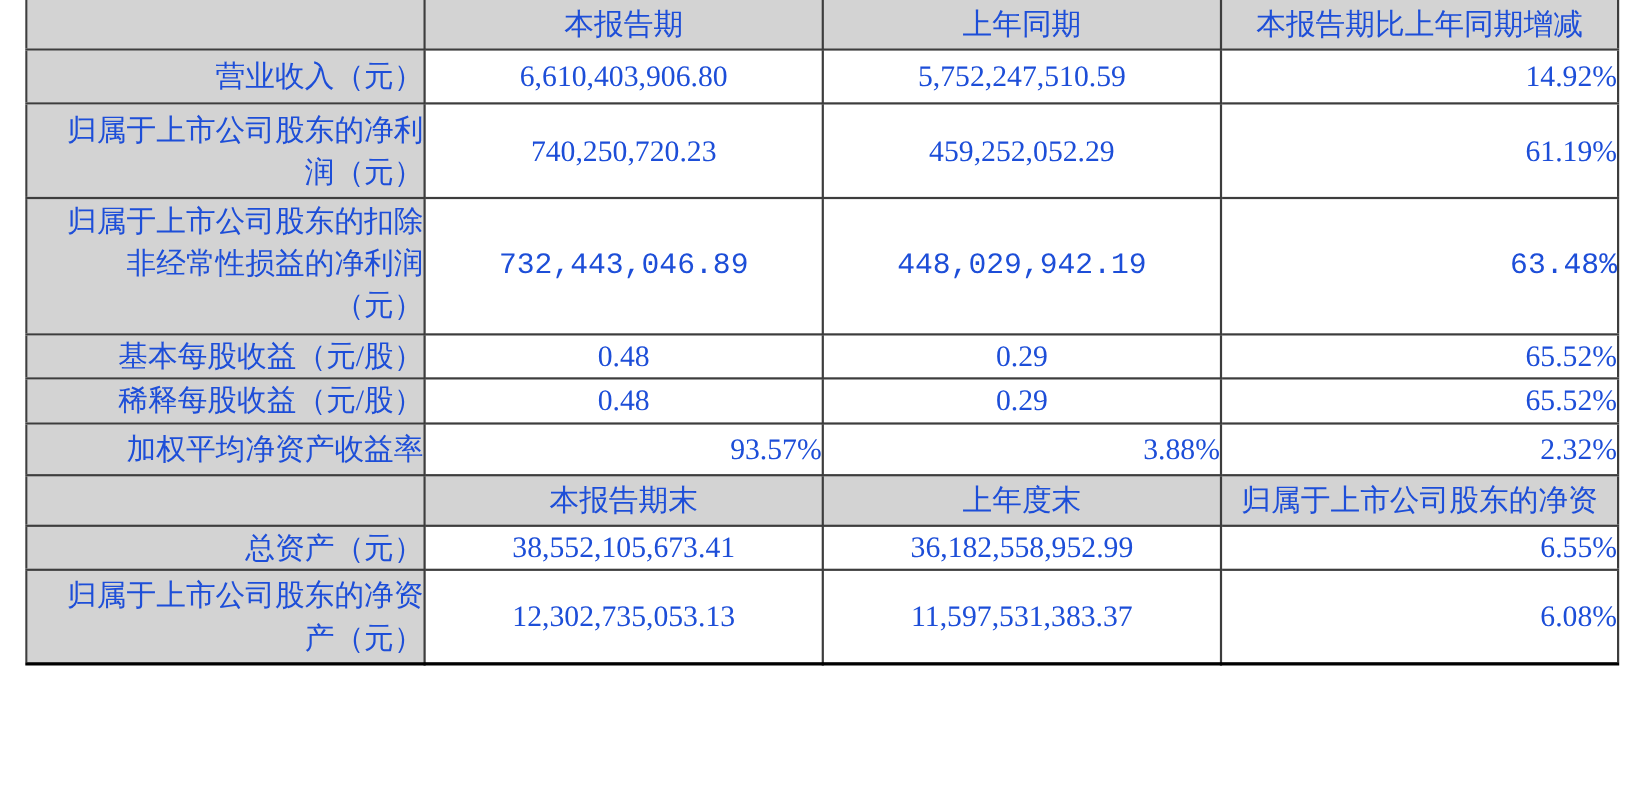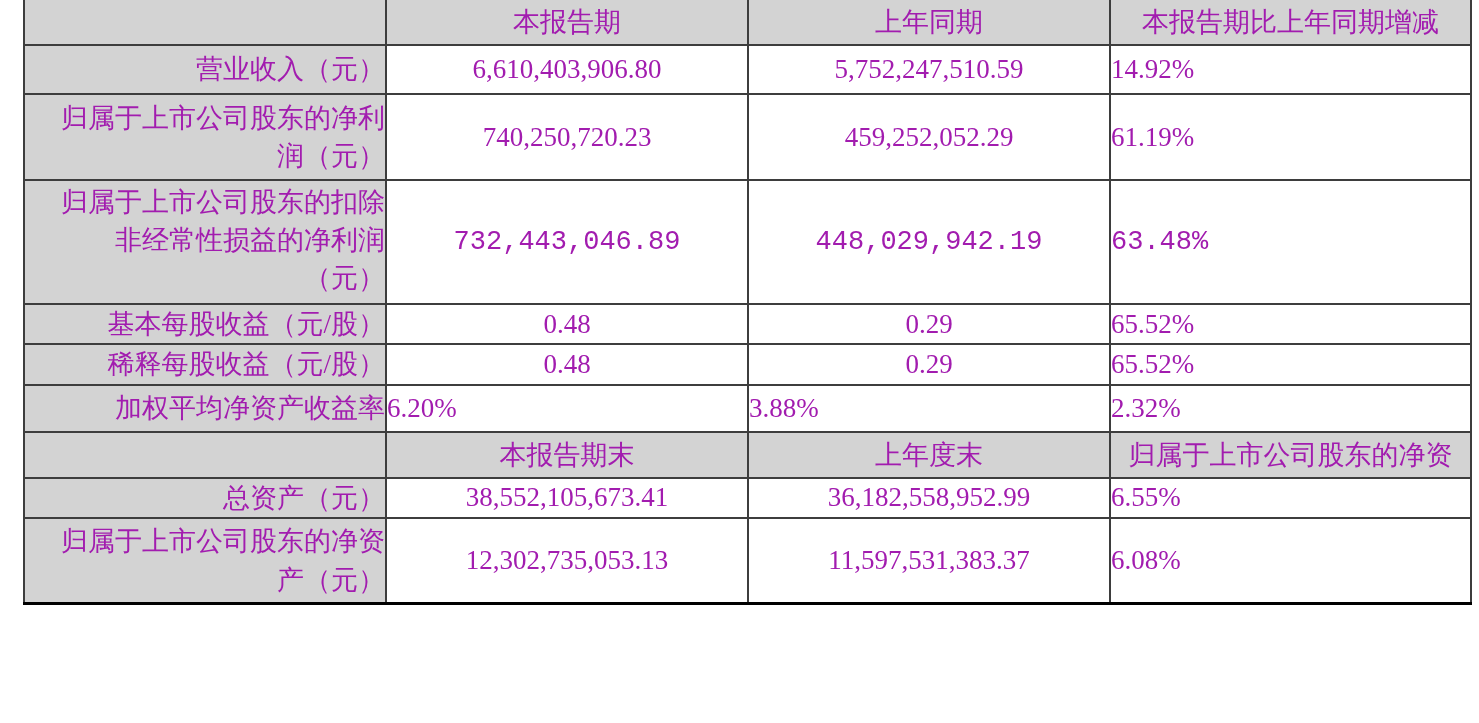--- a/index.html
+++ b/index.html
@@ -17,21 +17,21 @@
     height: 723px;
   }
   table.fin {
     position: absolute;
     left: 23px;
     top: 0;
     width: 1447px;
     border-collapse: collapse;
     table-layout: fixed;
     font-size: 27px;
-    color: #a21caf;
+    color: #1d4ed8;
     border-left: 2px solid #3d3d3d;
     border-right: 2px solid #3d3d3d;
     border-bottom: 3px solid #000000;
   }
   table.fin td {
     border: 2px solid #3d3d3d;
     vertical-align: middle;
     padding: 0;
     overflow: hidden;
   }
@@ -52,20 +52,21 @@
     white-space: pre-line;
     line-height: 1.42;
   }
   td.num {
     text-align: center;
     padding-right: 12px;
     background: #ffffff;
     margin-top: 42px;
   }
   td.pct {
+    text-align: right;
     padding-right: 14px;
     background: #ffffff;
   }
   
   tr.rh-hdr1 { height: 45px; }
   tr.rh-49   { height: 49px; }
   tr.rh-86   { height: 86px; }
   tr.rh-120  { height: 124px; font-family: Liberation Mono, monospace; }
   tr.rh-89   { height: 89px; }
   tr.rh-48   { height: 36px; }
@@ -126,21 +127,21 @@
 
     <tr class="rh-48">
       <td class="lbl">稀释每股收益（元/股）</td>
       <td class="num">0.48</td>
       <td class="num">0.29</td>
       <td class="pct">65.52%</td>
     </tr>
 
     <tr class="rh-47">
       <td class="lbl">加权平均净资产收益率</td>
-      <td class="pct">6.20%</td>
+      <td class="pct">93.57%</td>
       <td class="pct">3.88%</td>
       <td class="pct">2.32%</td>
     </tr>
 
     <tr class="hdr rh-hdr2">
       <td></td>
       <td>本报告期末</td>
       <td>上年度末</td>
       <td>归属于上市公司股东的净资</td>
     </tr>

